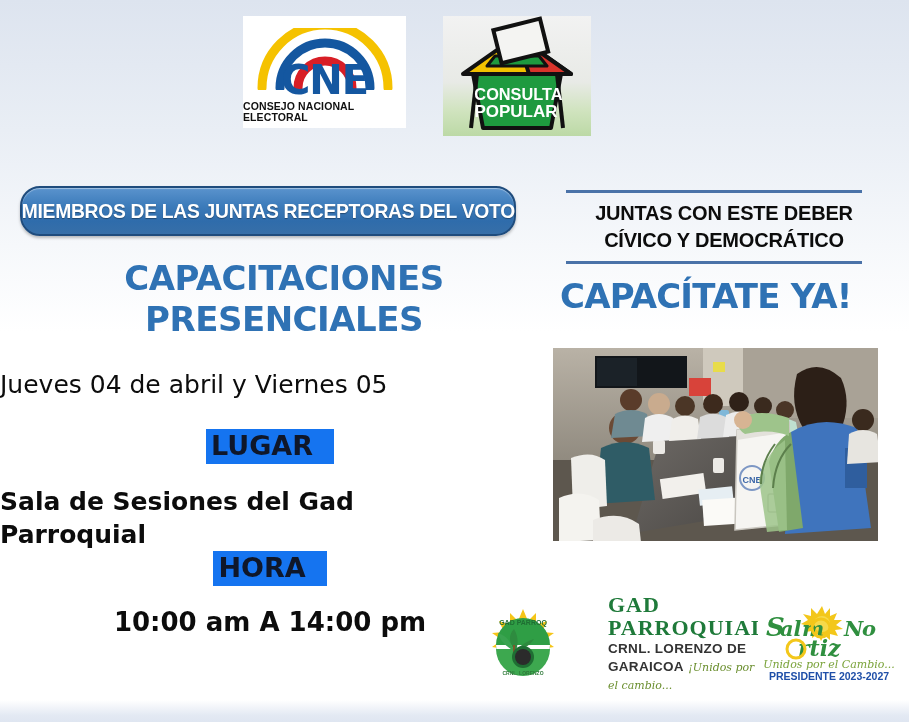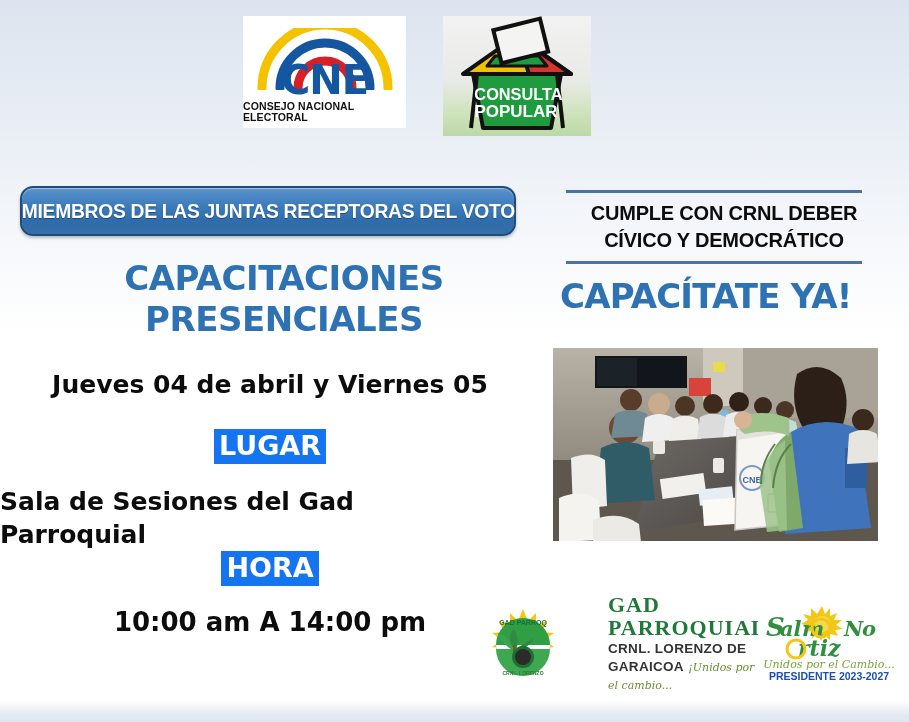--- a/index.html
+++ b/index.html
@@ -64,21 +64,21 @@
   .cp-logo svg{ display:block; }
 
   
   .left-col{
     position:absolute; left:0px; top:186px; width:540px;
   }
 
   .banner{
     position:relative;
     width:496px; margin-left:20px; height:50px;
-    border-radius:13px;
+    border-radius:20px;
     background:linear-gradient(180deg,#5a93cd 0%,#3d7cbb 38%,#2f6cab 72%,#376fa8 100%);
     border:2px solid #1f4c7d;
     box-shadow:inset 0 1px 1px rgba(255,255,255,.45), 0 2px 3px rgba(0,0,0,.25);
     display:flex; align-items:center; justify-content:center;
   }
   .banner-text{
     font-family:"Liberation Sans", sans-serif;
     font-weight:bold; font-size:20.5px;
     letter-spacing:-0.3px;
     color:#ffffff;
@@ -96,39 +96,39 @@
     line-height:1.22;
     letter-spacing:-0.5px;
     color:#2f72b4;
     width:540px;
     padding-left:28px;
   }
   .headline .l2{ display:block; }
 
   .dates{
     margin-top:28px;
-    text-align:center;
+    text-align:left;
     width:540px;
     font-family:"DejaVu Sans", sans-serif;
-    font-weight:bold;
+    font-weight:normal;
     font-size:25px;
     line-height:1.3;
     color:#0c0c0c;
   }
 
   .kw-wrap{ width:540px; text-align:center; }
   .keyword{
     display:inline-block;
     background:#1574f0;
-    color:#ffffff;
+    color:#0f172a;
     font-family:"DejaVu Sans", sans-serif;
     font-weight:bold;
     font-size:27px;
     line-height:1.18;
-    padding:1px 5px 2px 5px;
+    padding:1px 21px 2px 5px;
   }
   .kw-lugar{ margin-top:28px; }
   .kw-hora{ }
 
   .venue{
     margin-top:22px;
     width:540px;
     font-family:"DejaVu Sans", sans-serif;
     font-weight:bold;
     font-size:25px;
@@ -290,21 +290,21 @@
       <span class="keyword">HORA</span>
     </div>
 
     <div class="time">10:00 am A 14:00 pm</div>
 
   </div>
 
   <div class="right-col">
     <div class="rule"></div>
     <div class="duty">
-      <span>CUMPLE CON CRNL DEBER</span><br>
+      <span>JUNTAS CON ESTE DEBER</span><br>
       <span>CÍVICO Y DEMOCRÁTICO</span>
     </div>
     <div class="rule rule-bottom"></div>
     <div class="cta">CAPACÍTATE YA!</div>
   </div>
 
   <div class="photo">
     <svg width="325" height="193" viewBox="0 0 325 193">
       <defs>
         <linearGradient id="wallg" x1="0" y1="0" x2="0" y2="1">

